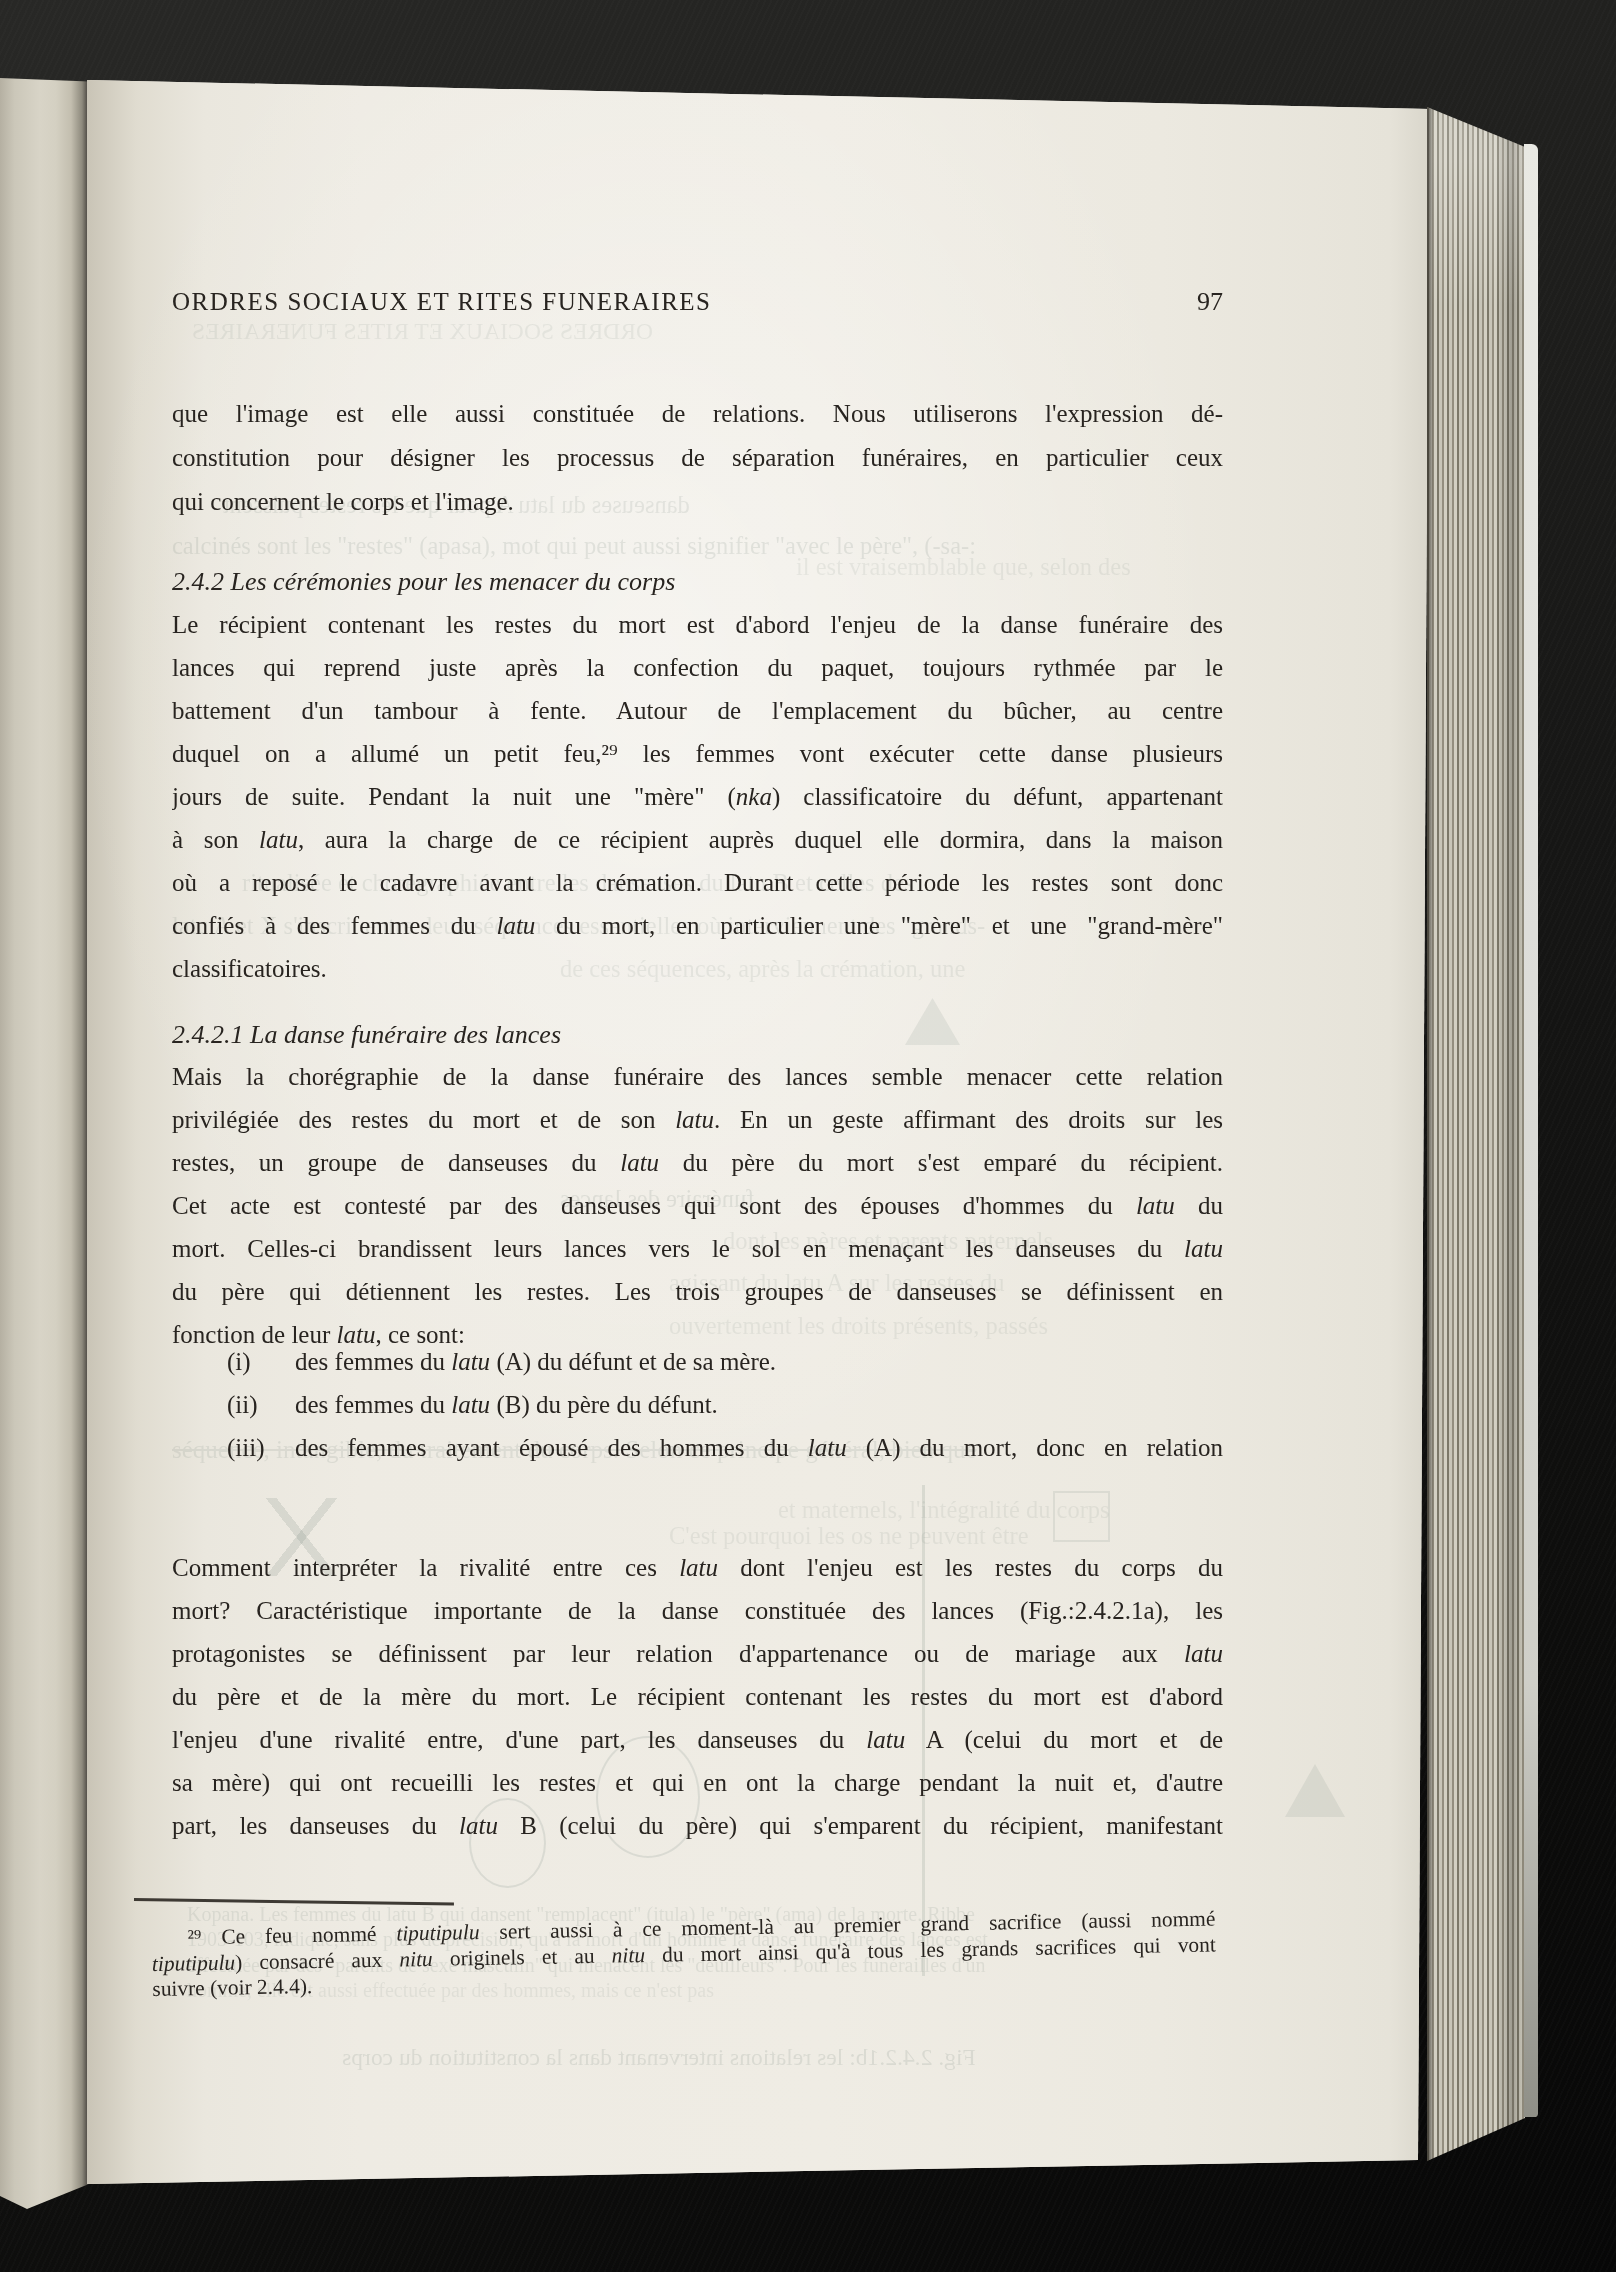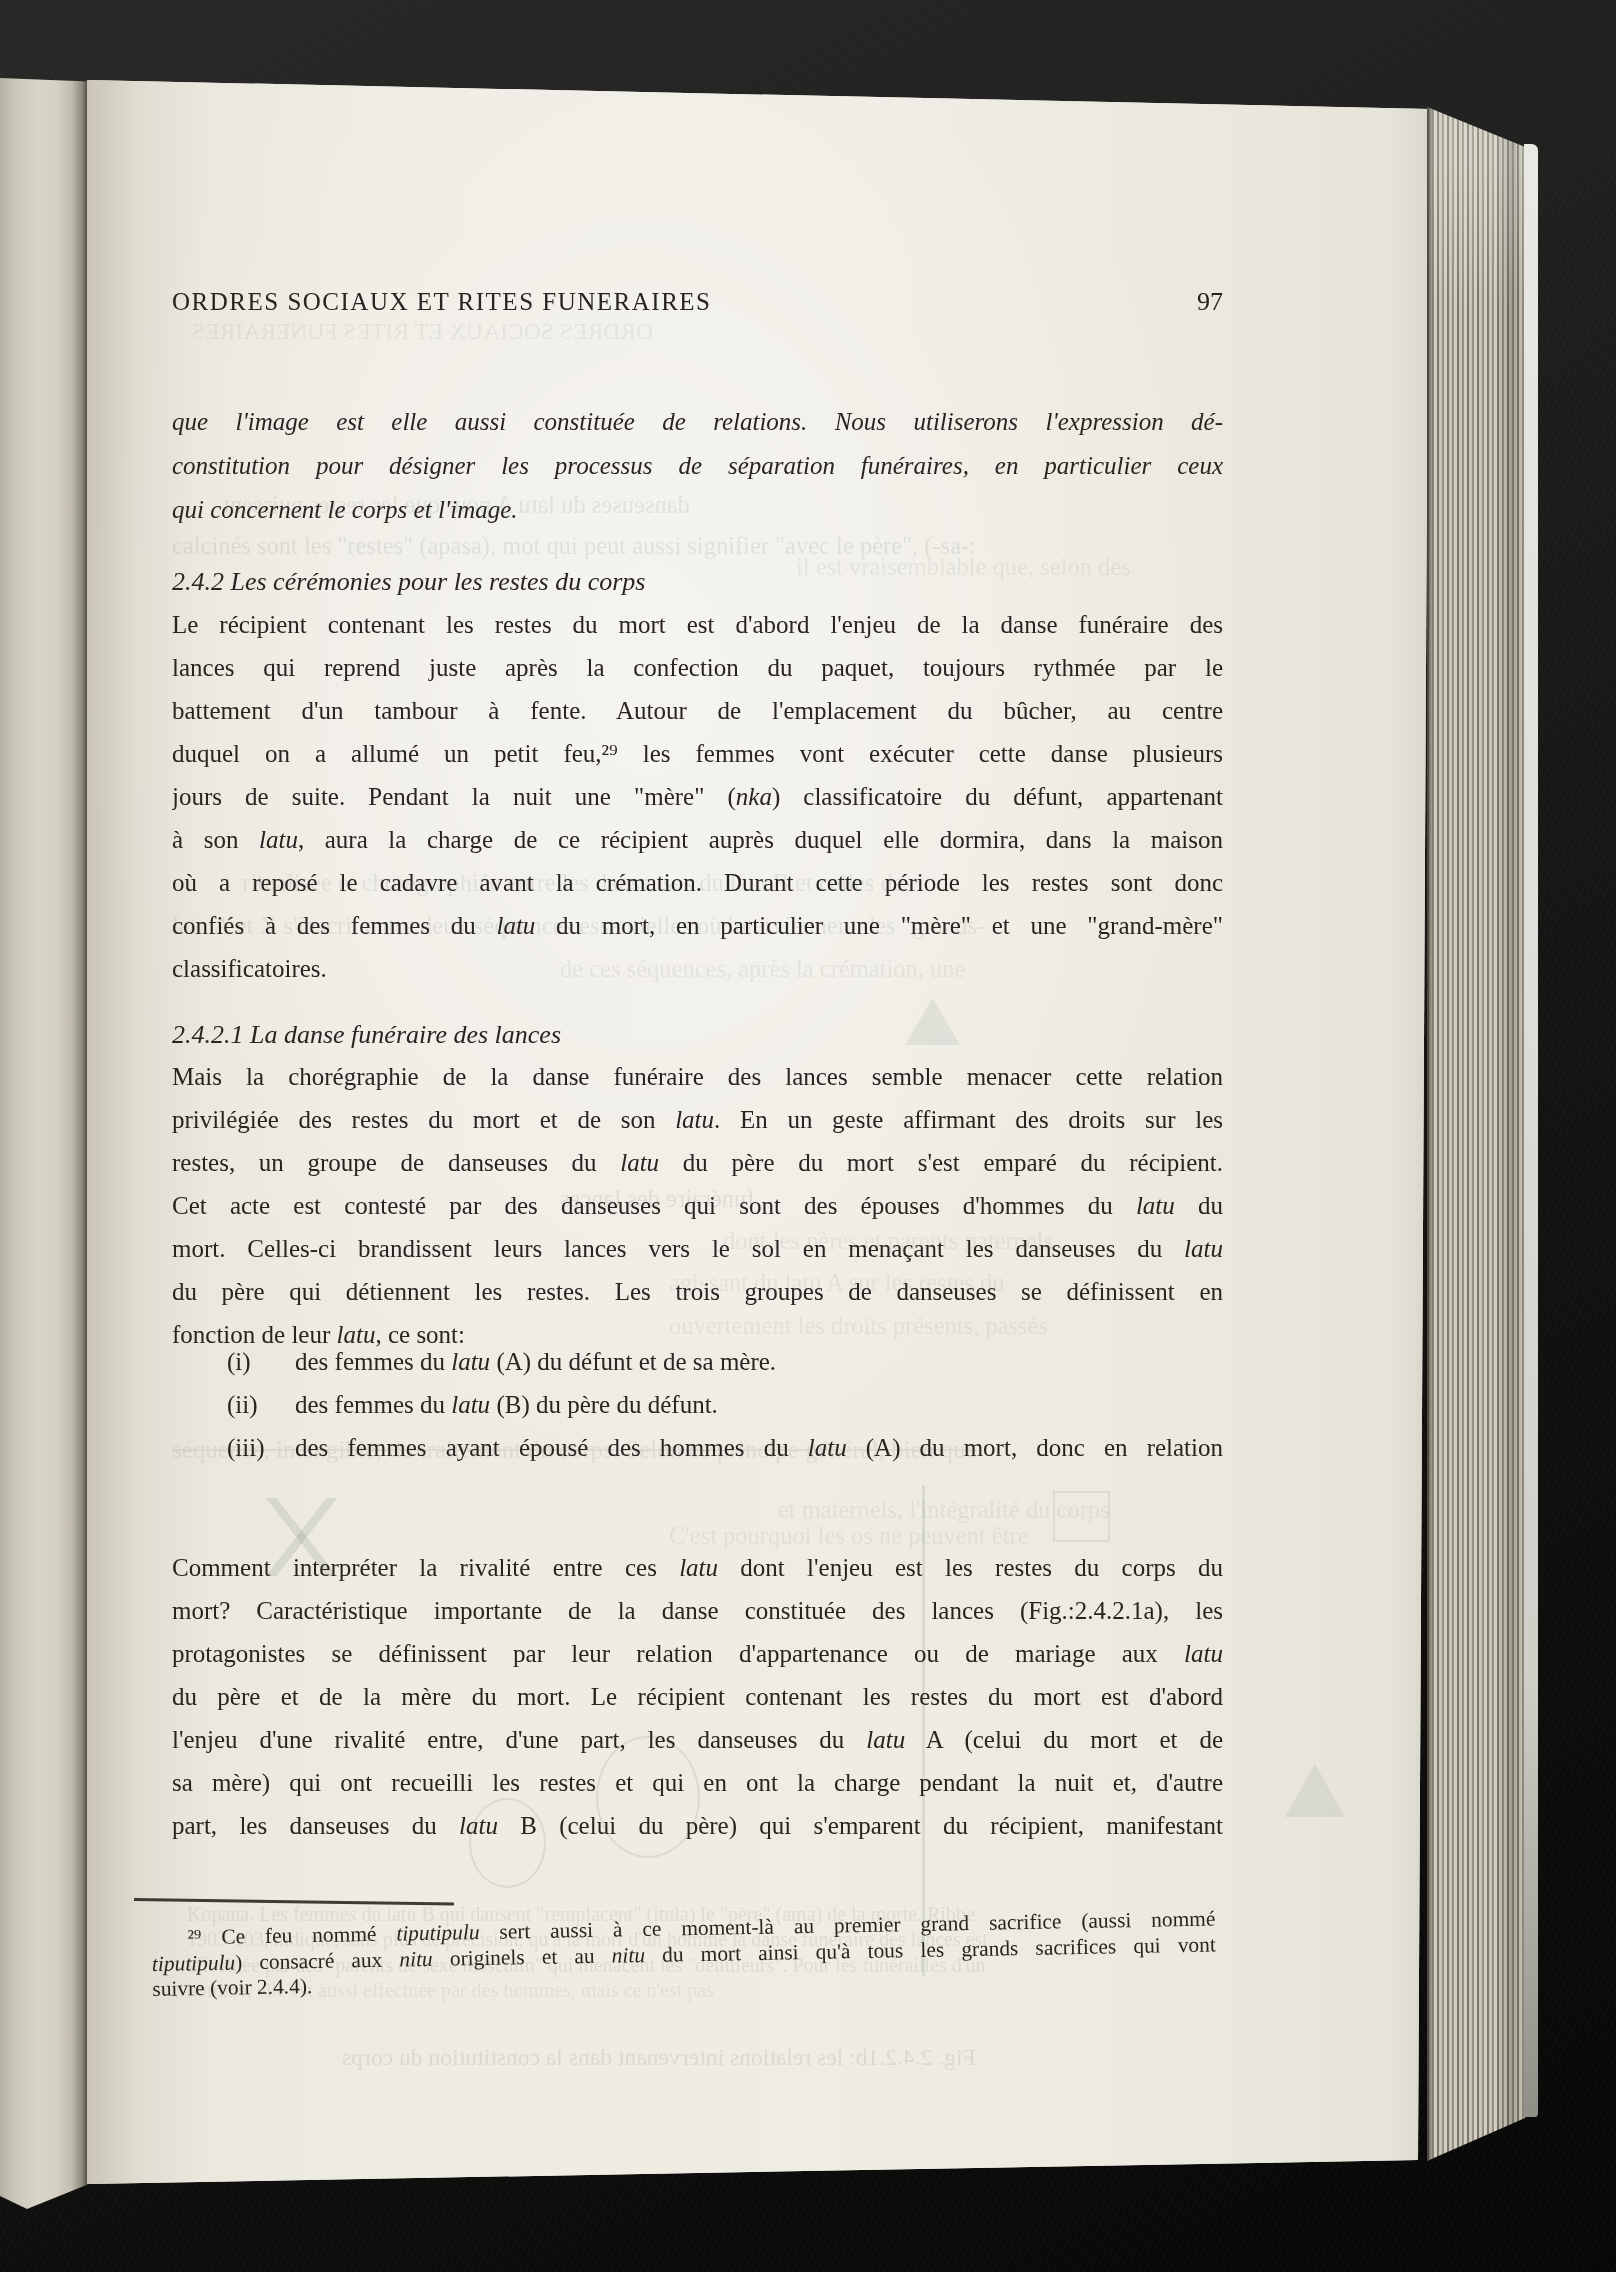--- a/index.html
+++ b/index.html
@@ -50,21 +50,21 @@
   .header-row{position:absolute;top:207px;left:0;width:100%;display:flex;justify-content:space-between;align-items:baseline;}
   .running-title{font-size:25px;letter-spacing:1.5px;}
   .page-number{font-size:26px;}
 
   .block{position:absolute;left:0;width:100%;--lh:43px;}
   .jl{height:var(--lh);line-height:var(--lh);text-align:justify;overflow:hidden;}
   .jl::after{content:"";display:inline-block;width:100%;}
   .jl-last{text-align:left;}
   .heading{font-style:italic;font-size:26px;line-height:38px;}
 
-  [data-name="para-intro"]{top:320px;font-style:italic;--lh:44px;}
+  [data-name="para-intro"]{top:312px;--lh:44px;}
   [data-name="heading-ceremonies"]{top:483px;}
   [data-name="para-recipient"]{top:523px;}
   [data-name="heading-danse"]{top:936px;}
   [data-name="para-choreographie"]{top:975px;}
   [data-name="list-groups"]{top:1260px;}
   .list-line{position:relative;padding-left:123px;}
   .marker{position:absolute;left:55px;top:0;}
   [data-name="para-interpretation"]{top:1466px;}
   [data-name="footnote-rule"]{top:1818px;left:-38px;width:320px;height:2.7px;background:#3e3a34;transform:rotate(0.8deg);transform-origin:0 0;}
   [data-name="footnote"]{
@@ -127,21 +127,21 @@
       <div class="header-row" data-name="header-row">
         <span class="running-title" data-name="running-header">ORDRES SOCIAUX ET RITES FUNERAIRES</span>
         <span class="page-number" data-name="page-number">97</span>
       </div>
 
     <div class="block paragraph" data-name="para-intro">
           <div class="jl" data-name="text-line">que l'image est elle aussi constituée de relations. Nous utiliserons l'expression dé-</div>
           <div class="jl" data-name="text-line">constitution pour désigner les processus de séparation funéraires, en particulier ceux</div>
           <div class="jl jl-last" data-name="text-line">qui concernent le corps et l'image.</div>
         </div>
-        <div class="block heading" data-name="heading-ceremonies">2.4.2 Les cérémonies pour les restes du corps</div>
+        <div class="block heading" data-name="heading-ceremonies">2.4.2 Les cérémonies pour les menacer du corps</div>
         <div class="block paragraph" data-name="para-recipient">
           <div class="jl" data-name="text-line">Le récipient contenant les restes du mort est d'abord l'enjeu de la danse funéraire des</div>
           <div class="jl" data-name="text-line">lances qui reprend juste après la confection du paquet, toujours rythmée par le</div>
           <div class="jl" data-name="text-line">battement d'un tambour à fente. Autour de l'emplacement du bûcher, au centre</div>
           <div class="jl" data-name="text-line">duquel on a allumé un petit feu,²⁹ les femmes vont exécuter cette danse plusieurs</div>
           <div class="jl" data-name="text-line">jours de suite. Pendant la nuit une "mère" (<i>nka</i>) classificatoire du défunt, appartenant</div>
           <div class="jl" data-name="text-line">à son <i>latu</i>, aura la charge de ce récipient auprès duquel elle dormira, dans la maison</div>
           <div class="jl" data-name="text-line">où a reposé le cadavre avant la crémation. Durant cette période les restes sont donc</div>
           <div class="jl" data-name="text-line">confiés à des femmes du <i>latu</i> du mort, en particulier une "mère" et une "grand-mère"</div>
           <div class="jl jl-last" data-name="text-line">classificatoires.</div>

